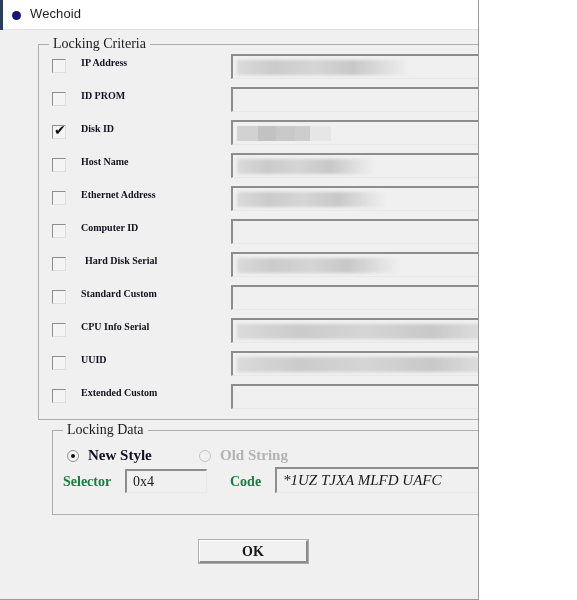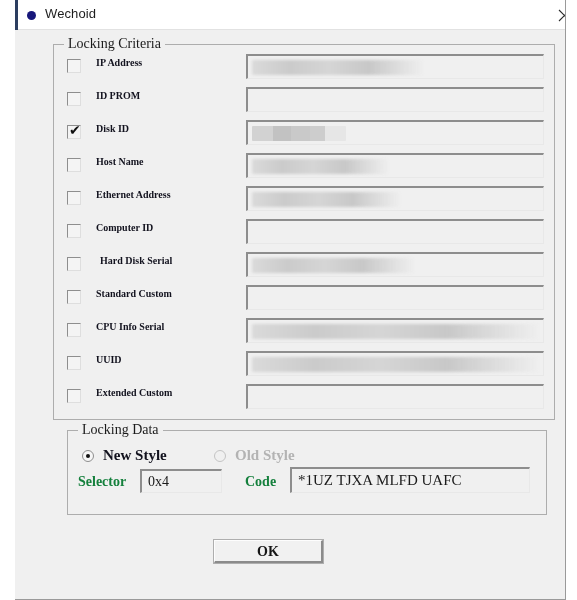--- a/index.html
+++ b/index.html
@@ -10,28 +10,27 @@
     width: 577px;
     height: 600px;
     background: #ffffff;
     font-family: "Liberation Serif", serif;
     overflow: hidden;
   }
 
   
   .window {
     position: relative;
-    width: 551px;
+    width: 479px;
     height: 600px;
     box-sizing: border-box;
     background: #f0f0f0;
     border-right: 1px solid #9a9a9a;
     border-bottom: 1px solid #9a9a9a;
     overflow: hidden;
-    margin-left: 15px;
   }
 
   
   .titlebar {
     position: absolute;
     left: 0; top: 0;
     width: 577px;
     height: 30px;
     background: #ffffff;
     border-bottom: 1px solid #e2e2e2;
@@ -215,21 +214,21 @@
     border-right: 1px solid #e8e8e8;
     border-bottom: 1px solid #e8e8e8;
     font-family: "Liberation Serif", serif;
     font-size: 14px;
     color: #1a1a1a;
     padding: 3px 0 0 6px;
     white-space: nowrap;
     overflow: hidden;
   }
   #selector-input { left: 72px; top: 38px; width: 82px; height: 24px; }
-  #code-input     { left: 222px; top: 36px; width: 240px; height: 26px; font-size: 15px; }
+  #code-input     { left: 222px; top: 36px; width: 240px; height: 26px; font-size: 15px; font-style: italic; }
 
   
   #ok-button {
     position: absolute;
     left: 199px; top: 540px;
     width: 109px; height: 23px;
     box-sizing: border-box;
     background: #f1f1f1;
     border-top: 1px solid #fdfdfd;
     border-left: 1px solid #fdfdfd;
@@ -341,21 +340,21 @@
   <div class="groupbox" id="data-group">
     <div class="group-title">Locking Data</div>
 
     <div class="radio-wrap" style="left:14px; top:16px;">
       <span class="radio on"></span>
       <span class="radio-label">New Style</span>
     </div>
 
     <div class="radio-wrap" style="left:146px; top:16px;">
       <span class="radio disabled"></span>
-      <span class="radio-label disabled">Old Style</span>
+      <span class="radio-label disabled">Old String</span>
     </div>
 
     <div class="small-label" style="left:10px; top:43px;">Selector</div>
     <div class="textbox" id="selector-input">0x4</div>
 
     <div class="small-label" style="left:177px; top:43px;">Code</div>
     <div class="textbox" id="code-input">*1UZ TJXA MLFD UAFC</div>
   </div>
 
   <div id="ok-button">OK</div>

